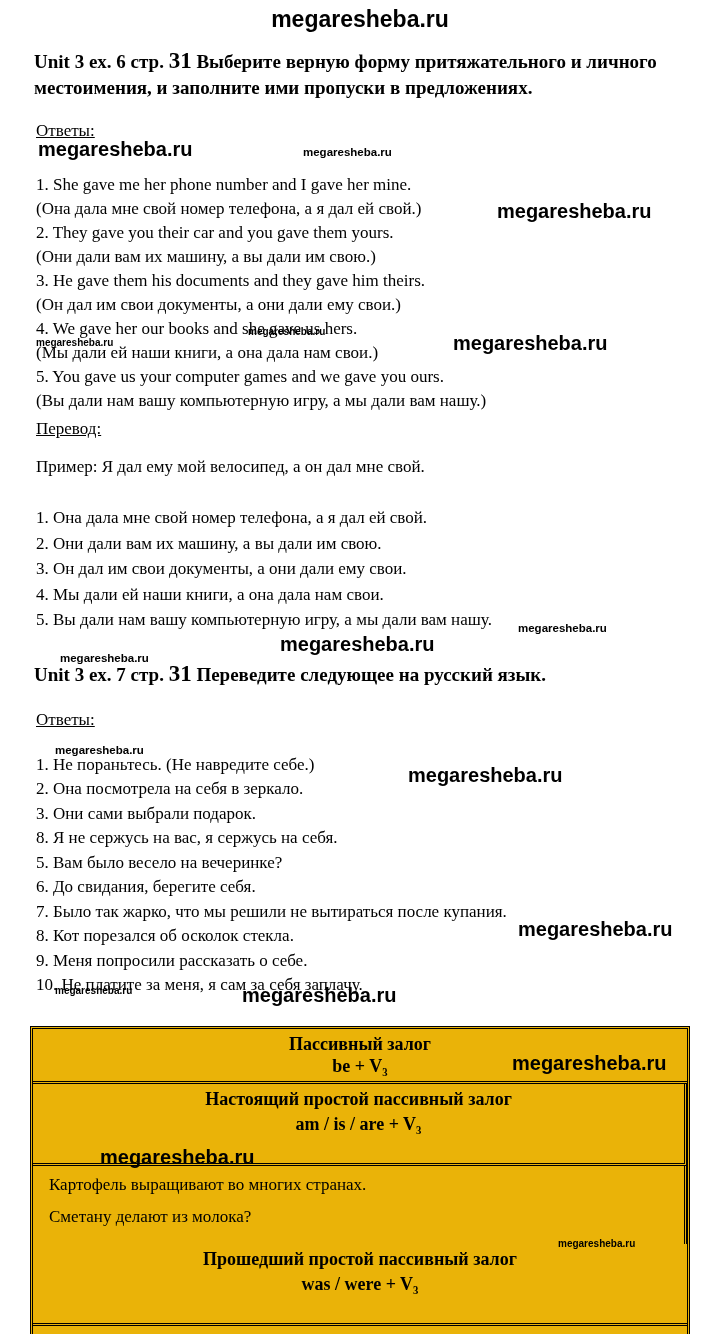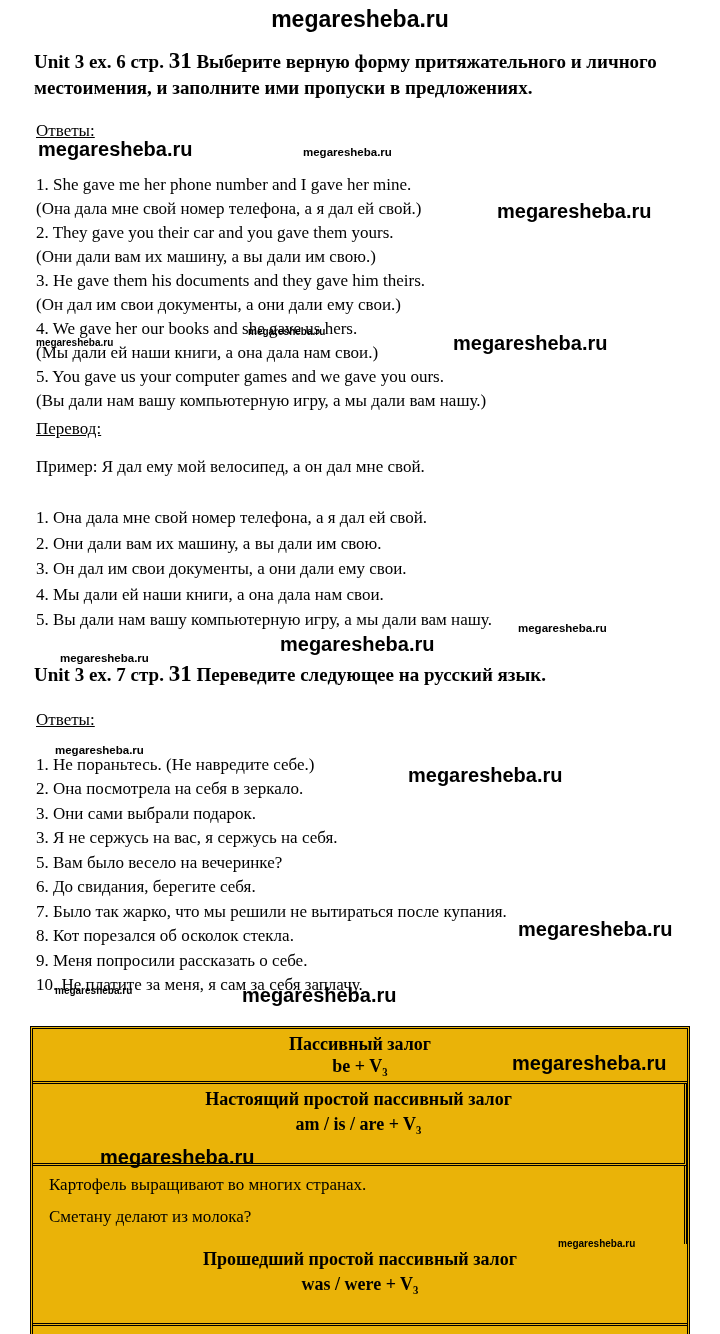--- a/index.html
+++ b/index.html
@@ -151,21 +151,21 @@
     <span class="pagenum">31</span>
     <span>Переведите следующее на русский язык.</span>
   </p>
 
   <p class="section-label label-otvety2"><span>Ответы:</span></p>
 
   <div class="ans-list2">
     <p>1. Не пораньтесь. (Не навредите себе.)</p>
     <p>2. Она посмотрела на себя в зеркало.</p>
     <p>3. Они сами выбрали подарок.</p>
-    <p>3. Я не сержусь на вас, я сержусь на себя.</p>
+    <p>8. Я не сержусь на вас, я сержусь на себя.</p>
     <p>5. Вам было весело на вечеринке?</p>
     <p>6. До свидания, берегите себя.</p>
     <p>7. Было так жарко, что мы решили не вытираться после купания.</p>
     <p>8. Кот порезался об осколок стекла.</p>
     <p>9. Меня попросили рассказать о себе.</p>
     <p>10. Не платите за меня, я сам за себя заплачу.</p>
   </div>
 
   <div class="ptable">
     <div class="t-header">

